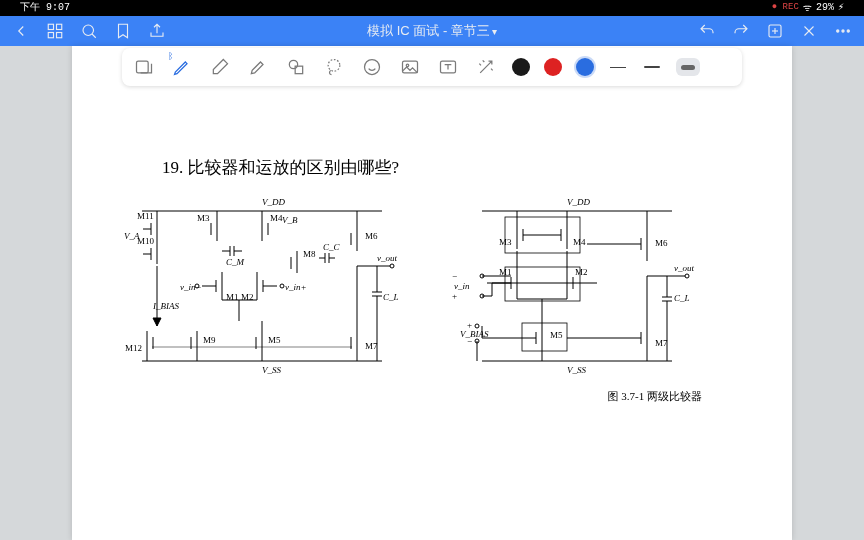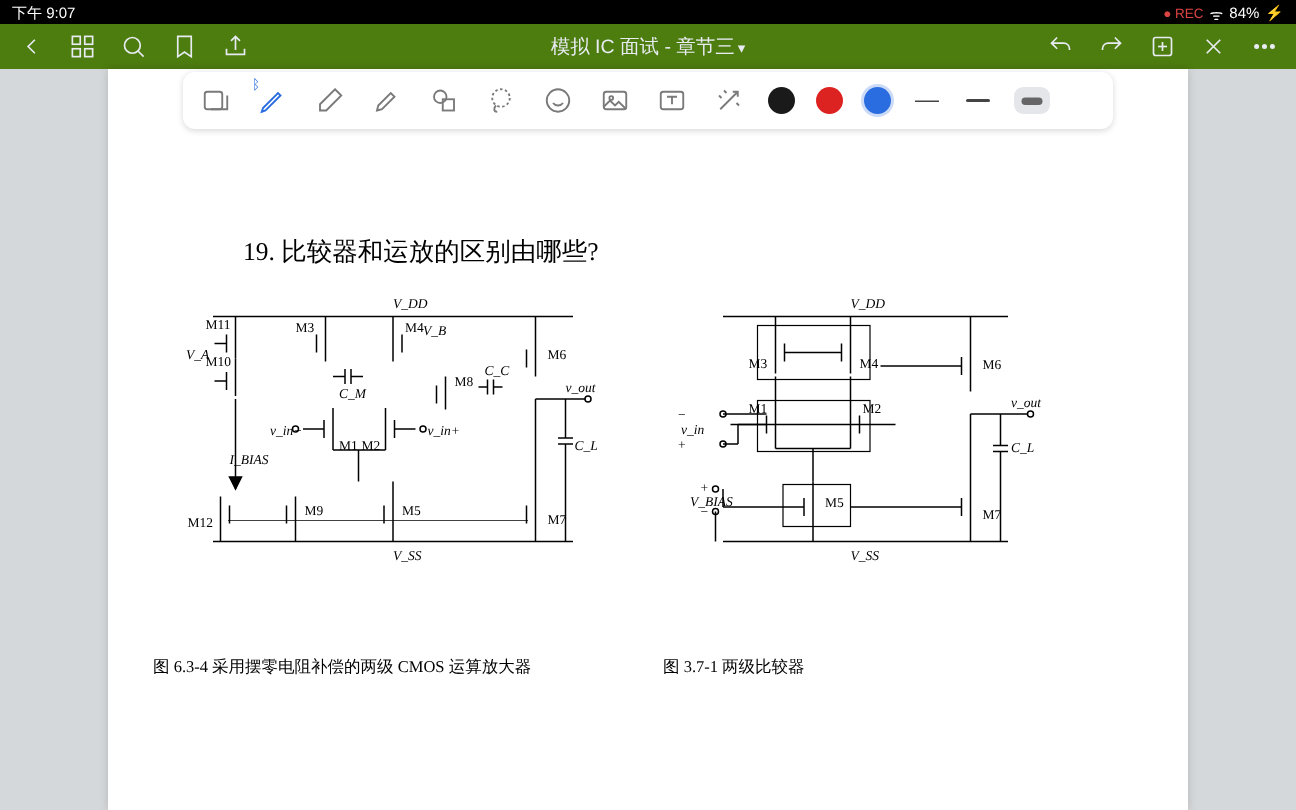--- a/index.html
+++ b/index.html
@@ -9,30 +9,31 @@
     font-family: -apple-system, "Helvetica Neue", Arial, sans-serif;
     overflow: hidden;
     position: relative;
   }
   .status-bar {
     height: 16px;
     background: #000;
     color: #fff;
     font-size: 10px;
     display: flex;
-    align-items: flex-end;
-    padding: 0 8px;
+    align-items: flex-start;
+    padding: 0 20px;
     justify-content: space-between;
+    font-family: Liberation Mono, monospace;
   }
   .status-left { flex: 1; text-align: left; }
   .status-right { flex: 1; text-align: right; display: flex; justify-content: flex-end; align-items: center; gap: 4px; }
   .rec { color: #d44; font-size: 9px; }
   .header {
     height: 30px;
-    background: #4d7c0f;
+    background: #3b82f6;
     display: flex;
     align-items: center;
     padding: 0 12px;
     color: #e8ecf2;
     gap: 16px;
   }
   .header .title {
     flex: 1;
     text-align: center;
     font-size: 13px;
@@ -109,22 +110,21 @@
     margin-bottom: 12px;
   }
   .figures {
     display: flex;
     gap: 40px;
     margin-left: 0;
   }
   .figure {
     display: flex;
     flex-direction: column;
-    align-items: flex-start;
-    gap: 48px;
+    align-items: flex-end;
   }
   .figure-caption {
     font-size: 11px;
     margin-top: 8px;
   }
   .circuit-box {
     border: none;
     position: relative;
   }
   .circuit-box svg { display: block; }
@@ -136,21 +136,21 @@
   }
 </style>
 </head>
 <body>
 
 <div class="status-bar">
   <div class="status-left">下午 9:07</div>
   <div class="status-right">
     <span class="rec">● REC</span>
     <span>ᯤ</span>
-    <span>84%</span>
+    <span>29%</span>
     <span>⚡</span>
   </div>
 </div>
 
 <div class="header">
   <div class="hicon">
     <svg viewBox="0 0 24 24">
         <polyline points="15 18 9 12 15 6"></polyline>
       </svg>
   </div>
@@ -413,21 +413,20 @@
                 <g transform="translate(255,150)">
                     <line x1="0" y1="-75" x2="0" y2="20"></line>
                     <line x1="-6" y1="-4" x2="-6" y2="8"></line>
                     <text x="8" y="8" fill="#000" stroke="none">M7</text>
                   </g>
 
                 <line x1="50" y1="156" x2="250" y2="156" stroke-width="0.5"></line>
               </g>
             </svg>
           </div>
-          <div class="figure-caption">图 6.3-4  采用摆零电阻补偿的两级 CMOS 运算放大器</div>
         </div>
 
         <div class="figure">
           <div class="circuit-box">
             <svg width="260" height="190" viewBox="0 0 260 190">
               <g stroke="#000" stroke-width="1" fill="none" font-family="Times" font-size="9">
                 <line x1="40" y1="20" x2="230" y2="20"></line>
                 <text x="125" y="14" fill="#000" stroke="none" font-style="italic">V_DD</text>
                 <line x1="40" y1="170" x2="230" y2="170"></line>
                 <text x="125" y="182" fill="#000" stroke="none" font-style="italic">V_SS</text>

